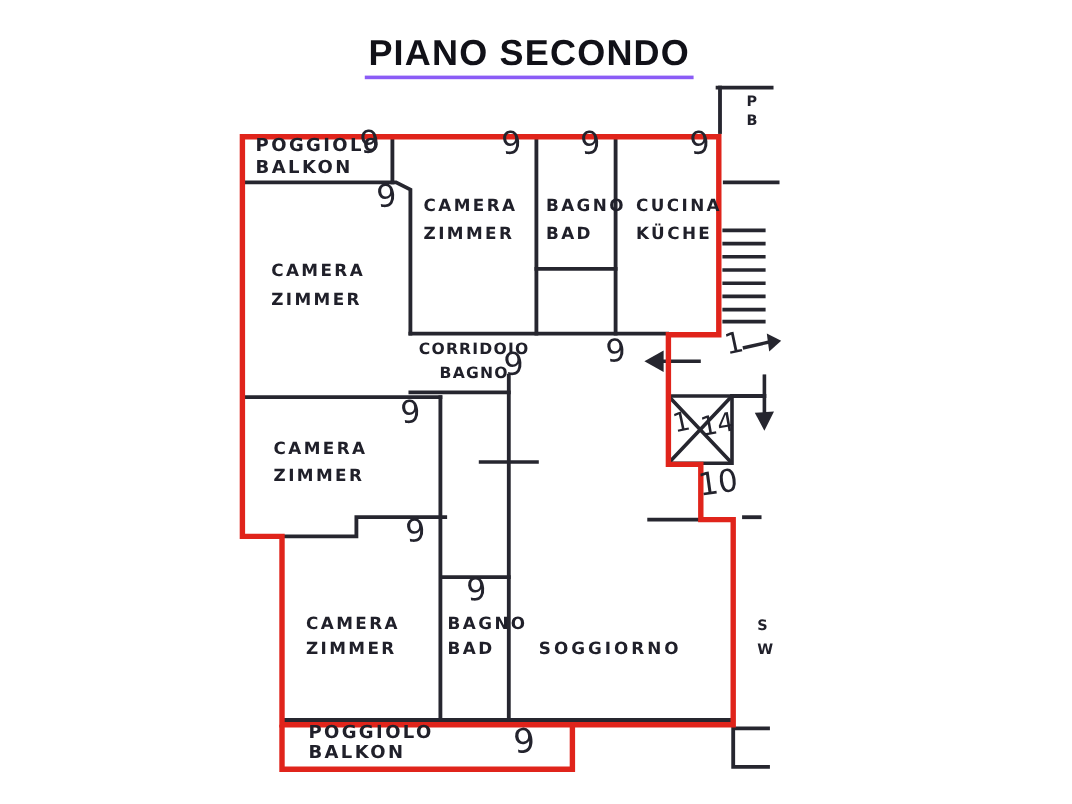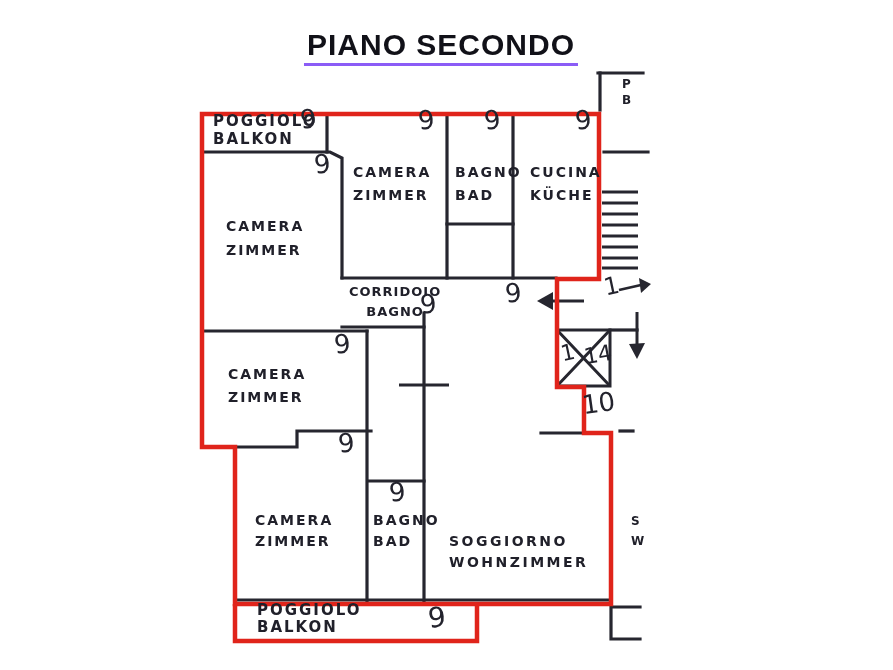--- a/index.html
+++ b/index.html
@@ -145,21 +145,20 @@
     <span>ZIMMER</span>
   </div>
 
   <div class="lbl" style="left:373px;top:510px;">
     <span>BAGNO</span>
     <span>BAD</span>
   </div>
 
   <div class="lbl" style="left:449px;top:510px;letter-spacing:2.5px;margin-top:21px;">
     <span>SOGGIORNO</span>
-    <span>WOHNZIMMER</span>
   </div>
 
   <div class="lbl sm" style="left:257px;top:602px;line-height:17px;">
     <span>POGGIOLO</span>
     <span>BALKON</span>
   </div>
 
   <div class="partial" style="left:622px;top:76px;">
     <span>P</span>
     <span>B</span>

